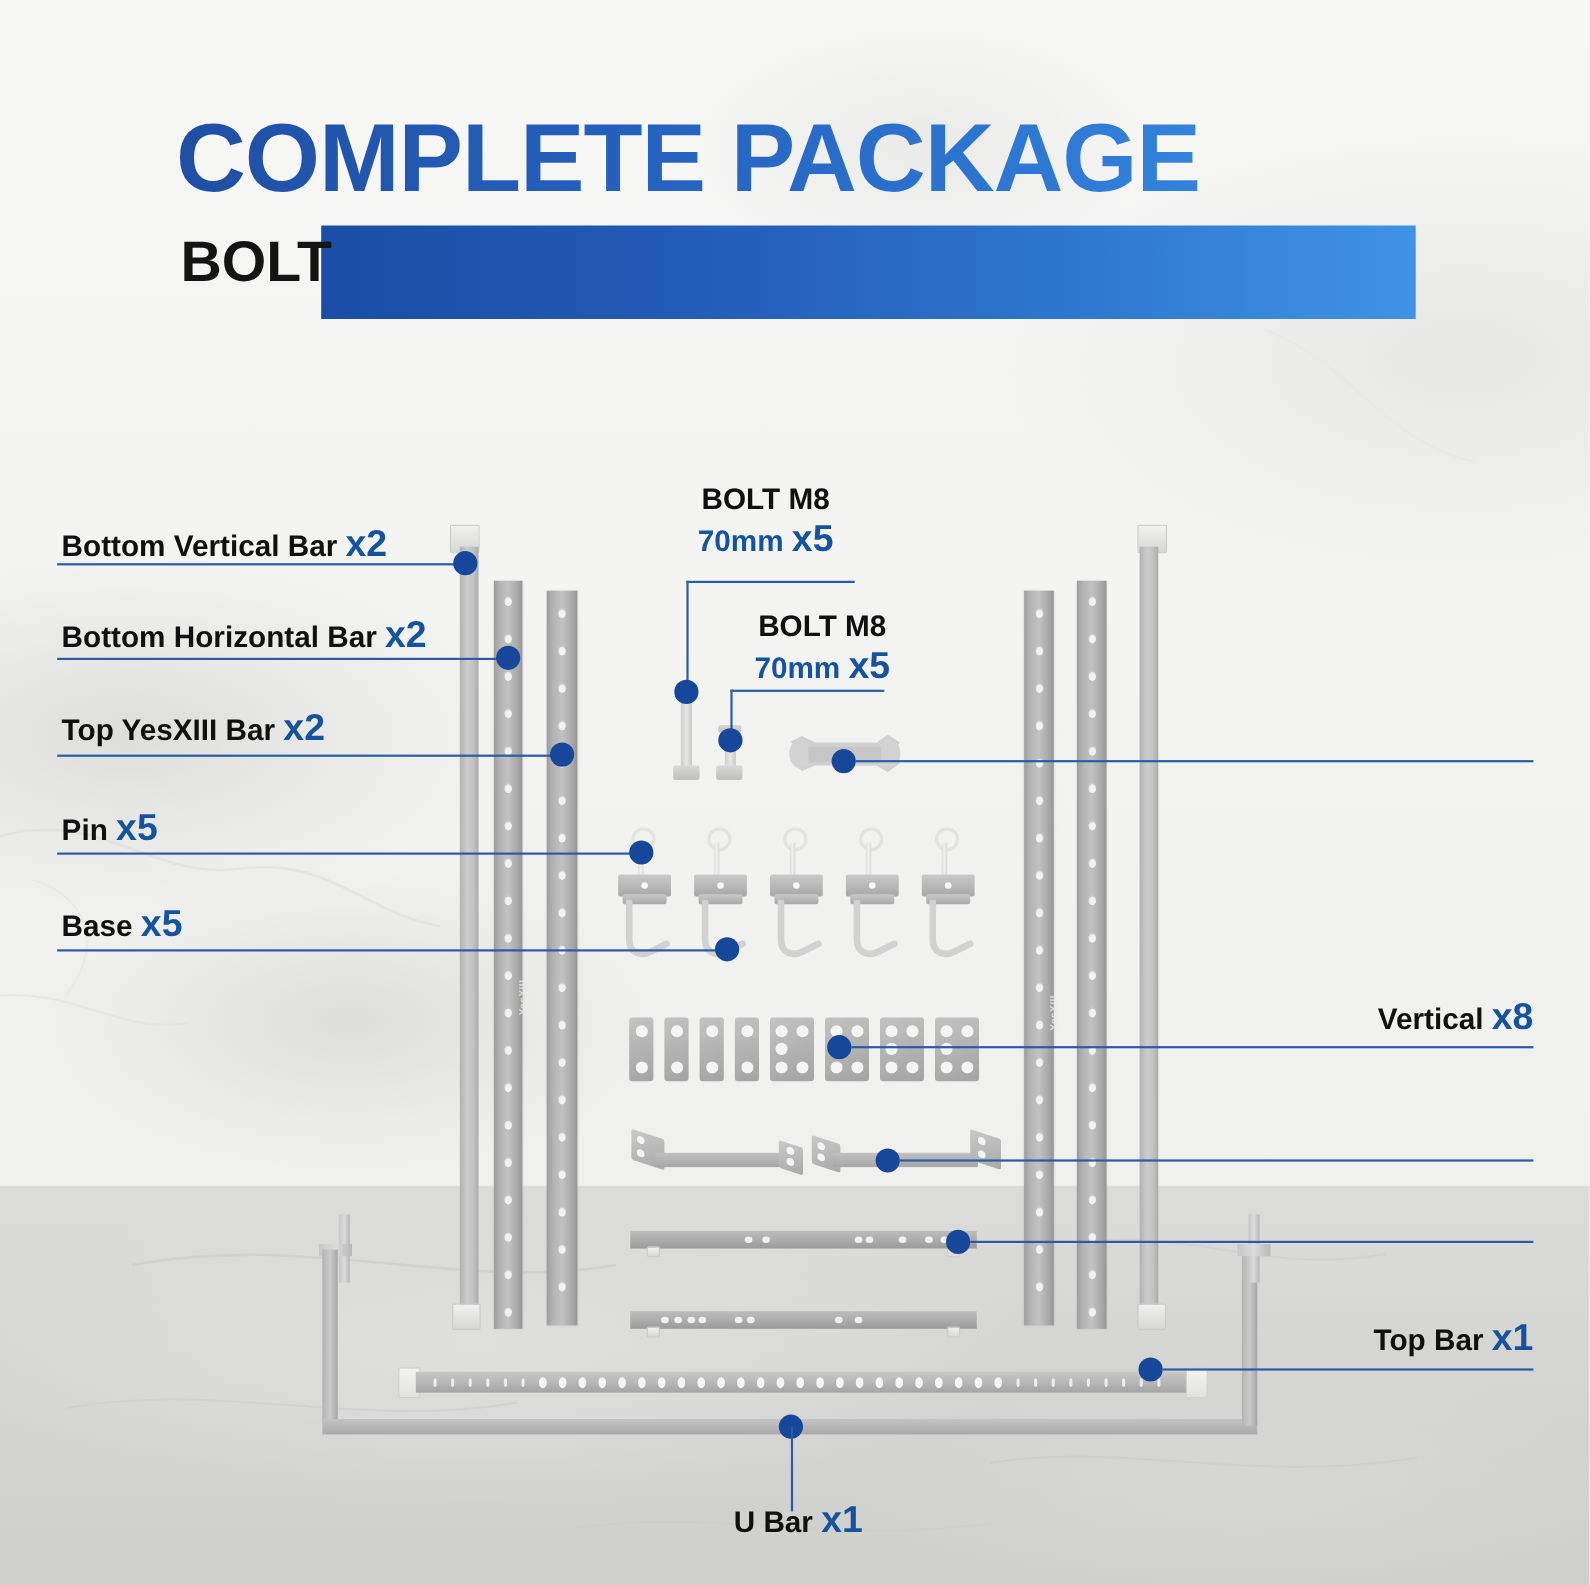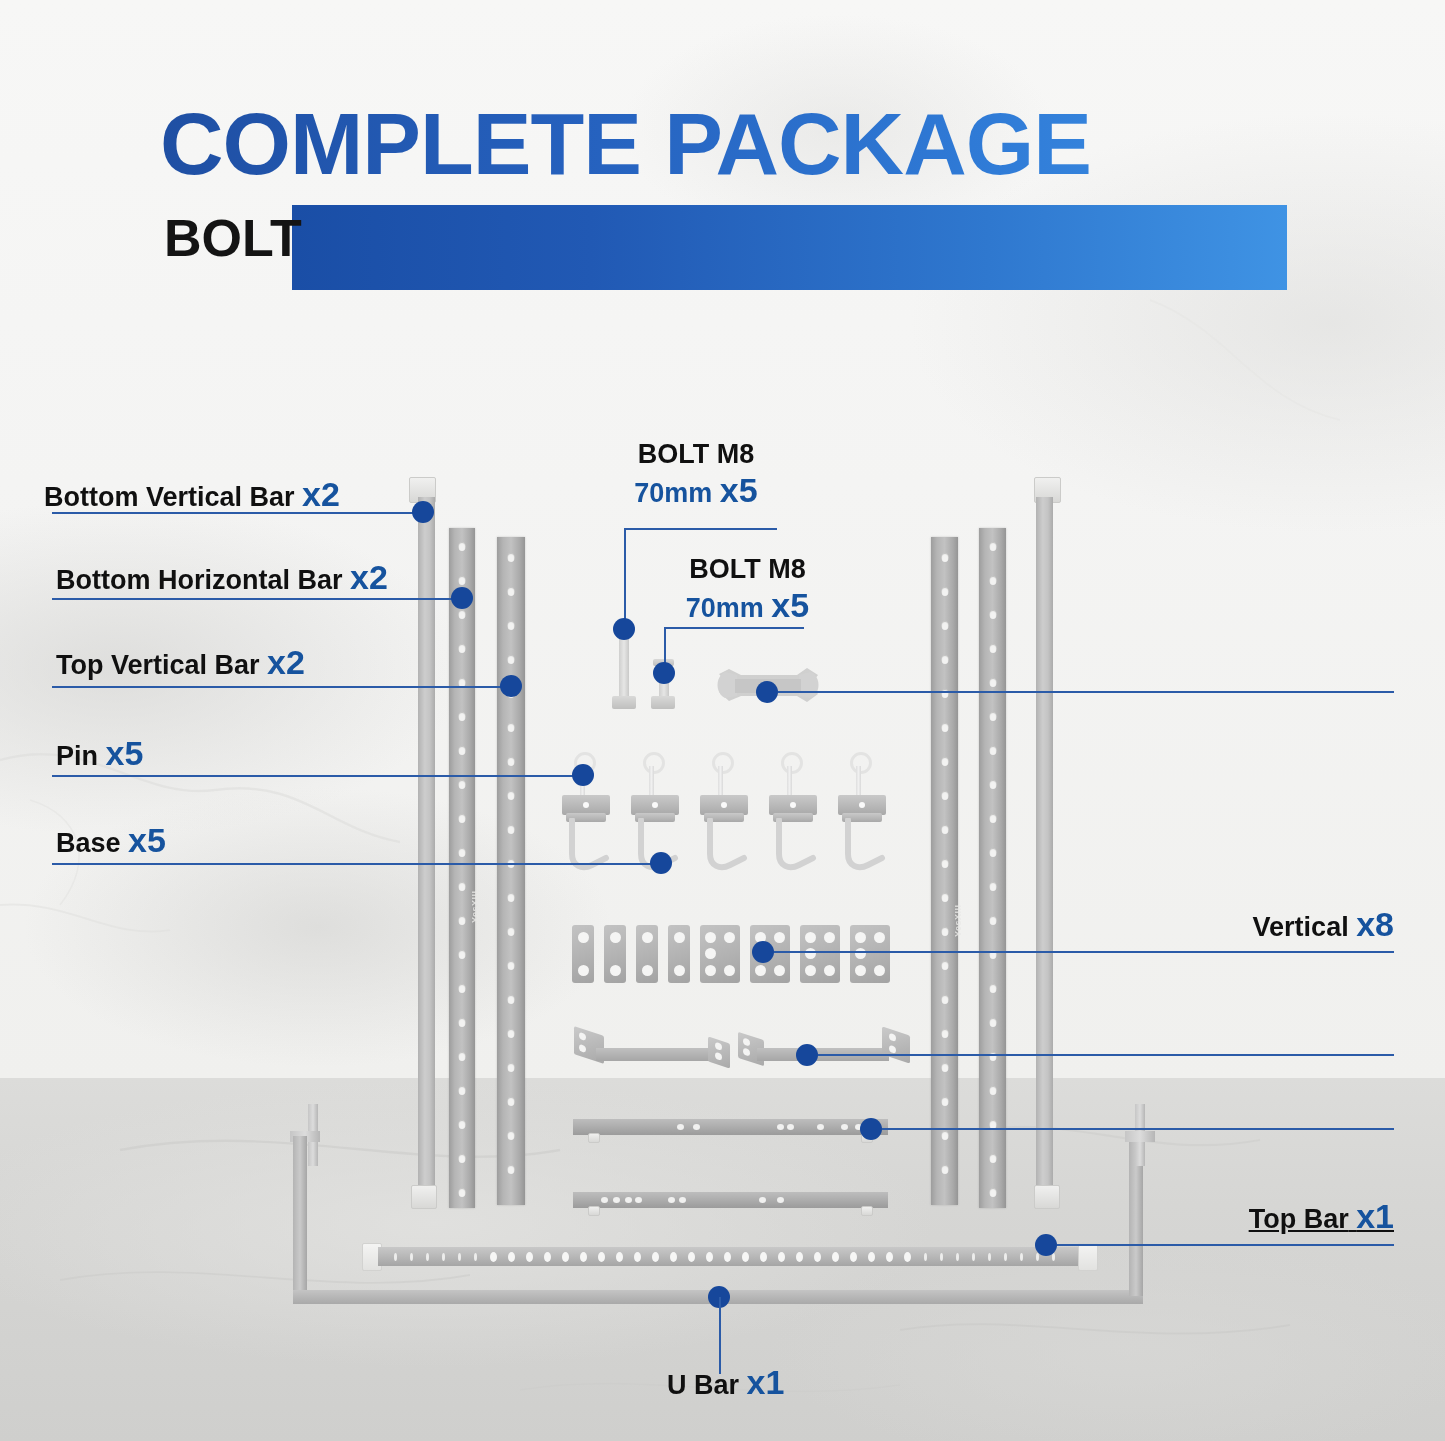--- a/index.html
+++ b/index.html
@@ -490,36 +490,36 @@
       <div class="ts" style="left:594px"></div>
         <div class="ts" style="left:610px"></div>
         <div class="ts" style="left:626px"></div>
       <div class="ts" style="left:642px"></div>
         <div class="ts" style="left:658px"></div>
         <div class="ts" style="left:674px"></div>
     </div>
     <div class="endcap" style="left:1078px;top:1243px;width:18px;height:26px;"></div>
   </div>
 
-  <div class="lbl" style="left:44px;top:478px;">
+  <div class="lbl" style="left:56px;top:478px;">
     <span>Bottom Vertical Bar</span>
     <span class="qty">x2</span>
   </div>
   <div class="rule" style="left:52px;top:512px;width:370px;"></div>
   <div class="dot" style="left:412px;top:501px;width:22px;height:22px;"></div>
 
   <div class="lbl" style="left:56px;top:561px;">
     <span>Bottom Horizontal Bar</span>
     <span class="qty">x2</span>
   </div>
   <div class="rule" style="left:52px;top:598px;width:410px;"></div>
   <div class="dot" style="left:451px;top:587px;width:22px;height:22px;"></div>
 
   <div class="lbl" style="left:56px;top:646px;">
-    <span>Top Vertical Bar</span>
+    <span>Top YesXIII Bar</span>
     <span class="qty">x2</span>
   </div>
   <div class="rule" style="left:52px;top:686px;width:460px;"></div>
   <div class="dot" style="left:500px;top:675px;width:22px;height:22px;"></div>
 
   <div class="lbl" style="left:56px;top:737px;">
     <span>Pin</span>
     <span class="qty">x5</span>
   </div>
   <div class="rule" style="left:52px;top:775px;width:525px;"></div>
@@ -563,21 +563,21 @@
   </div>
   <div class="rule" style="left:774px;top:951px;width:620px;"></div>
   <div class="dot" style="left:752px;top:941px;width:22px;height:22px;"></div>
 
   <div class="rule" style="left:818px;top:1054px;width:576px;"></div>
   <div class="dot" style="left:796px;top:1044px;width:22px;height:22px;"></div>
 
   <div class="rule" style="left:882px;top:1128px;width:512px;"></div>
   <div class="dot" style="left:860px;top:1118px;width:22px;height:22px;"></div>
 
-  <div class="lbl r" style="left:1000px;top:1200px;width:394px;text-decoration:underline;">
+  <div class="lbl r" style="left:1000px;top:1200px;width:394px;">
     <span>Top Bar</span>
     <span class="qty">x1</span>
   </div>
   <div class="rule" style="left:1057px;top:1244px;width:337px;"></div>
   <div class="dot" style="left:1035px;top:1234px;width:22px;height:22px;"></div>
 
   <div class="dot" style="left:708px;top:1286px;width:22px;height:22px;"></div>
   <div class="vrule" style="left:719px;top:1297px;height:77px;"></div>
   <div class="lbl" style="left:667px;top:1366px;">
     <span>U Bar</span>

